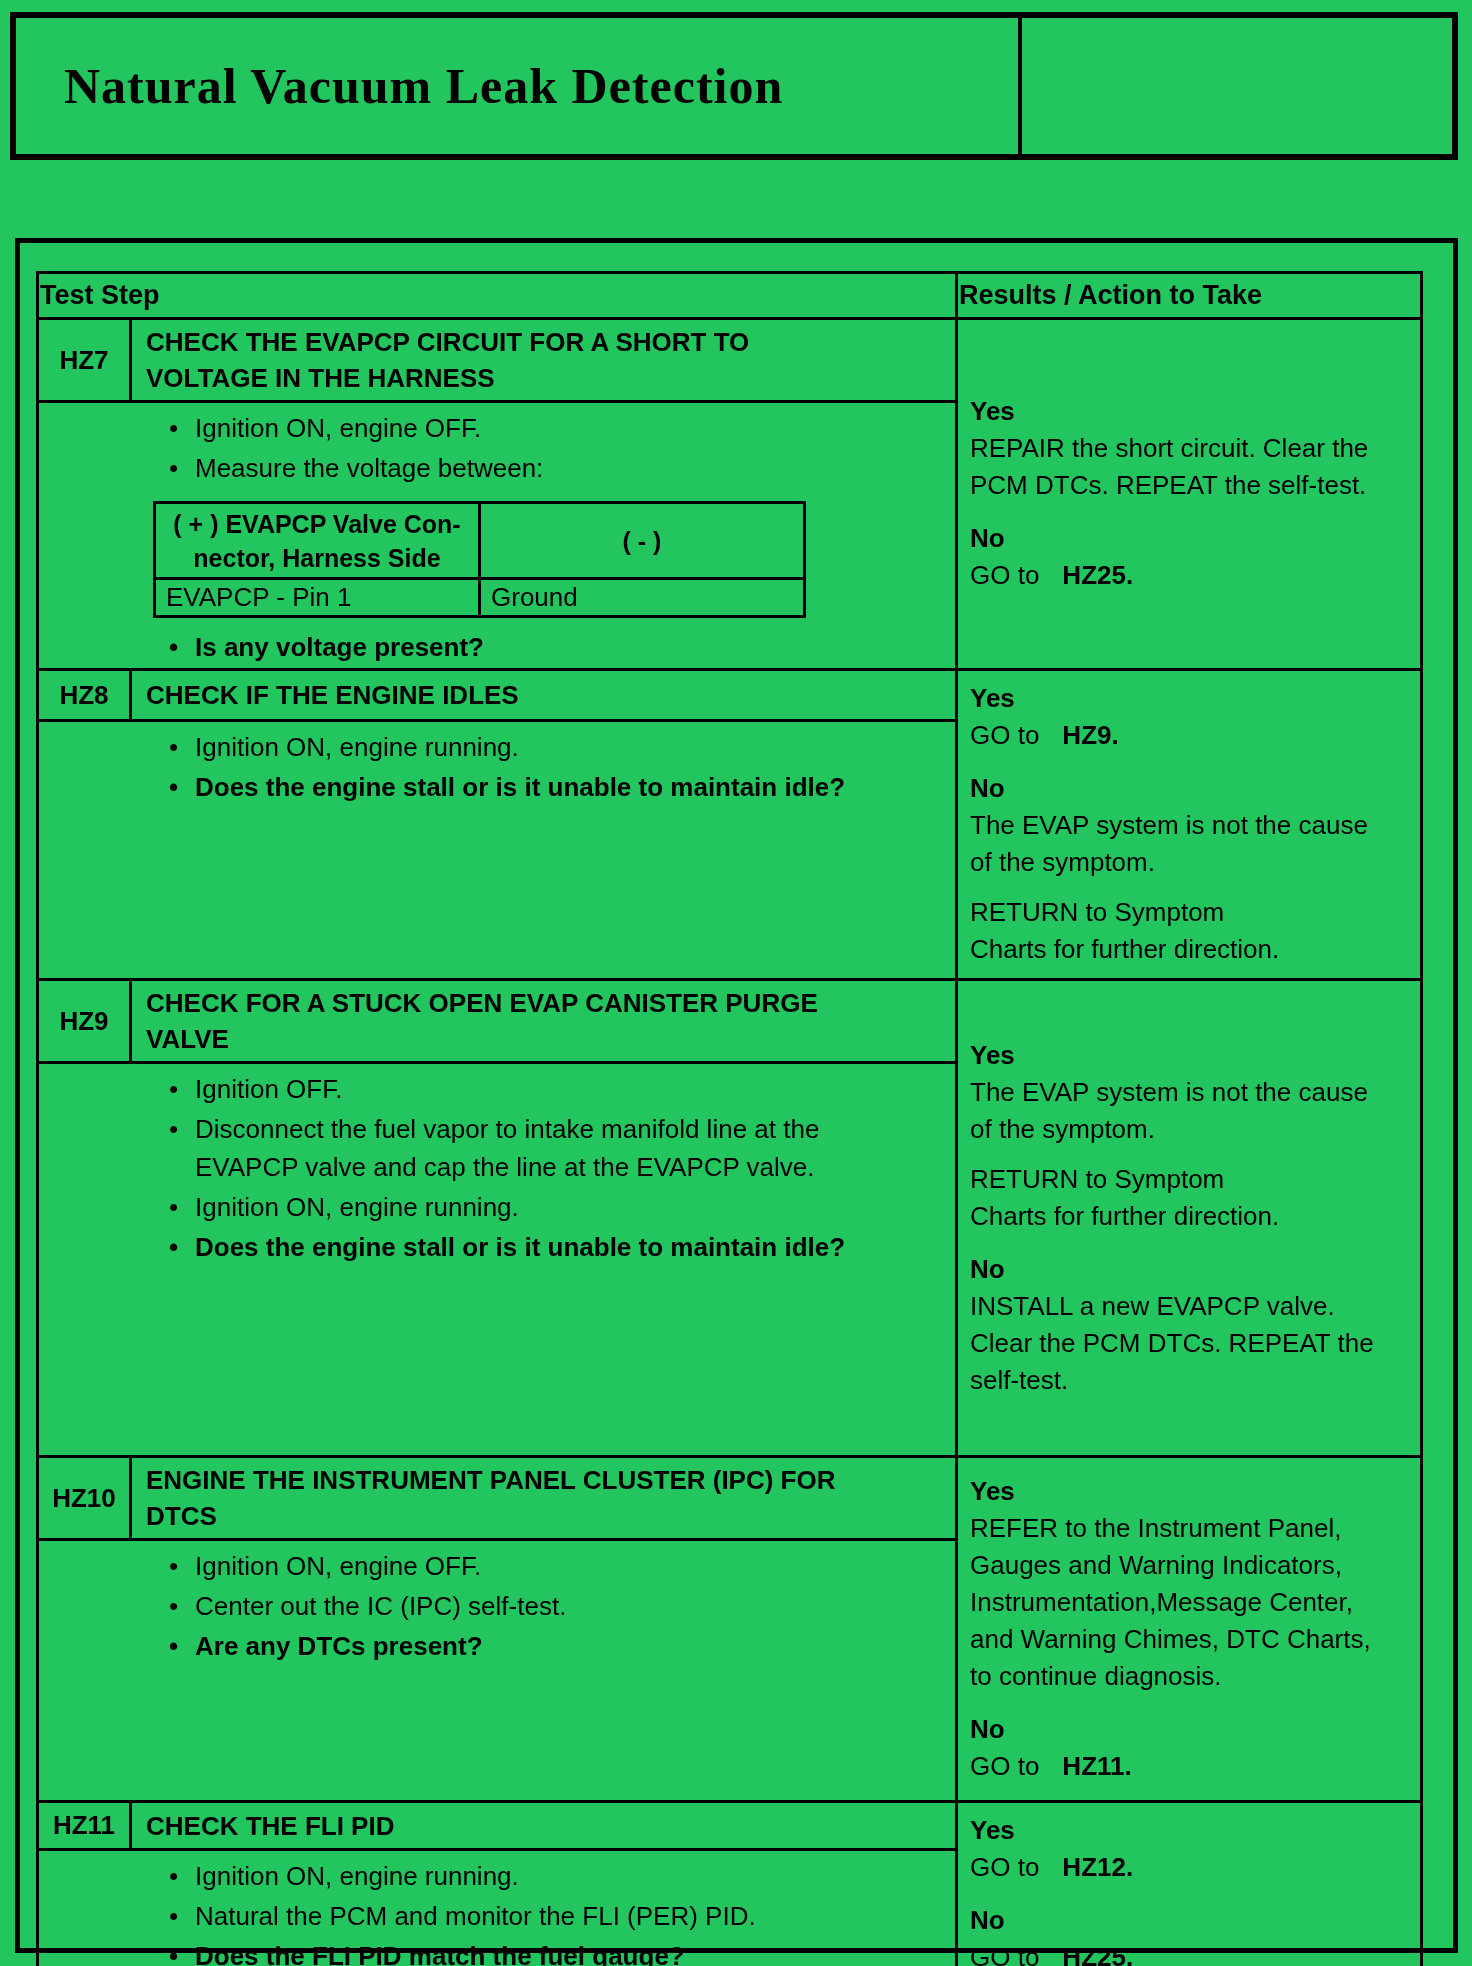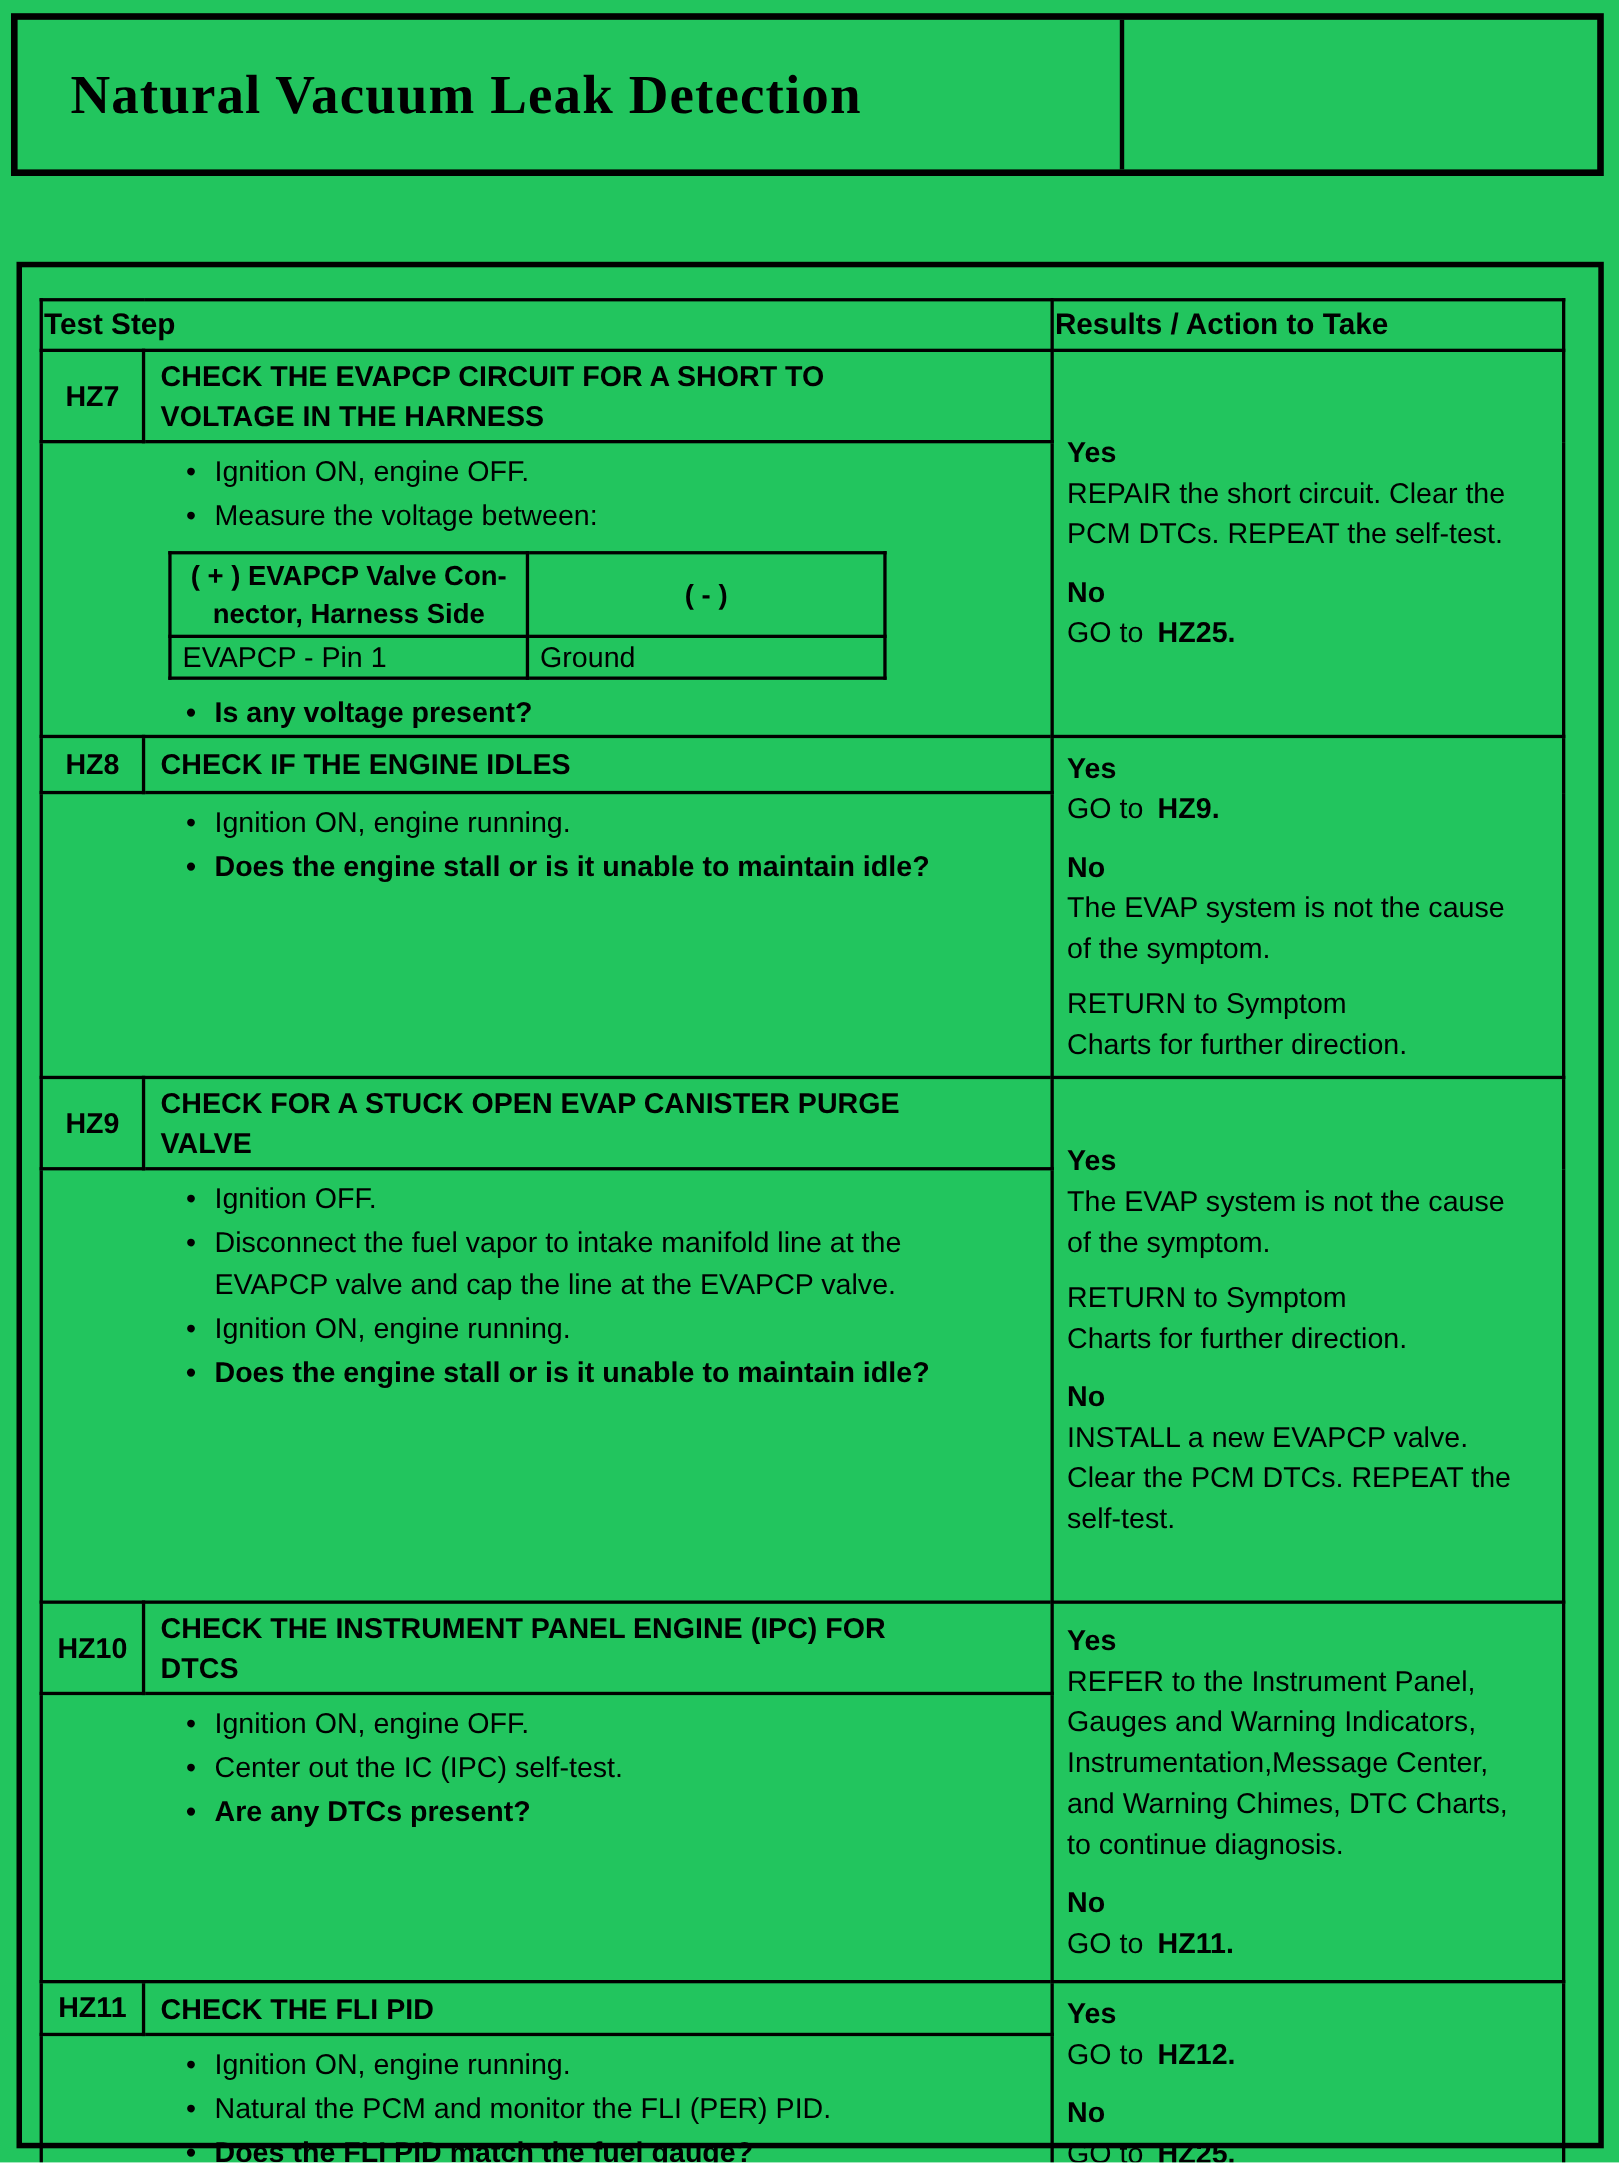--- a/index.html
+++ b/index.html
@@ -123,21 +123,21 @@
     font-size: 26px;
   }
   ul.blist li.q { font-weight: 700; }
   ul.q-list { margin-top: 10px; }
 
   
   .res-group + .res-group { margin-top: 16px; }
   .res-label { font-weight: 700; white-space: pre-line; }
   .res-p { margin: 0; white-space: pre-line; }
   .res-p + .res-p { margin-top: 13px; }
-  .goto-target { margin-left: 13px; font-weight: 700; }
+  .goto-target { margin-left: 23px; font-weight: 700; }
 
   
   table.mini {
     border-collapse: collapse;
     table-layout: fixed;
     width: 653px;
     margin: 14px 0 6px 114px;
   }
   table.mini th, table.mini td {
     border: 3px solid #000;
@@ -278,21 +278,21 @@
               <li>Disconnect the fuel vapor to intake manifold line at the
 EVAPCP valve and cap the line at the EVAPCP valve.</li>
               <li>Ignition ON, engine running.</li>
               <li class="q">Does the engine stall or is it unable to maintain idle?</li>
             </ul>
           </td>
         </tr>
 
         <tr style="height:72px">
           <td class="lbl">HZ10</td>
-          <td class="ttl">CHECK THE INSTRUMENT PANEL ENGINE (IPC) FOR
+          <td class="ttl">ENGINE THE INSTRUMENT PANEL CLUSTER (IPC) FOR
 DTCS</td>
           <td class="res" rowspan="2">
             <div class="res-group">
               <div class="res-label">Yes</div>
               <p class="res-p">REFER to the Instrument Panel,
 Gauges and Warning Indicators,
 Instrumentation,Message Center,
 and Warning Chimes, DTC Charts,
 to continue diagnosis.</p>
             </div>

